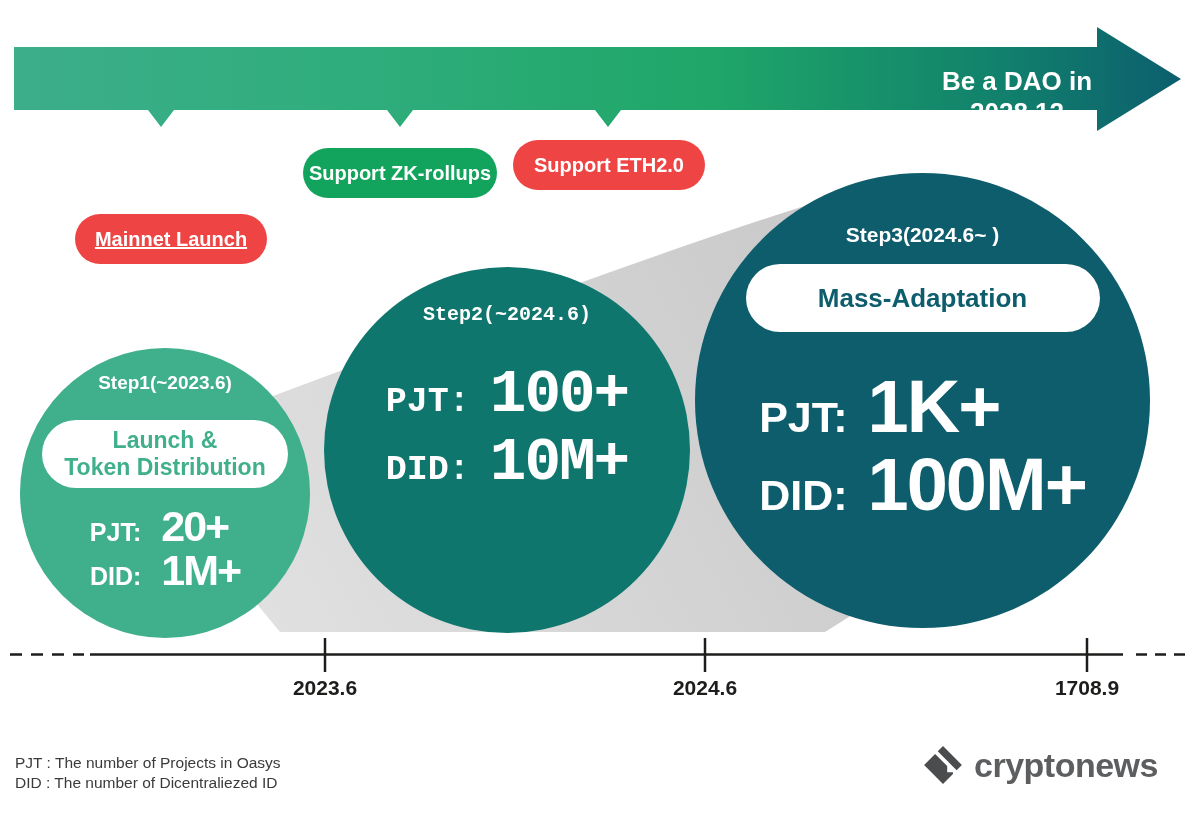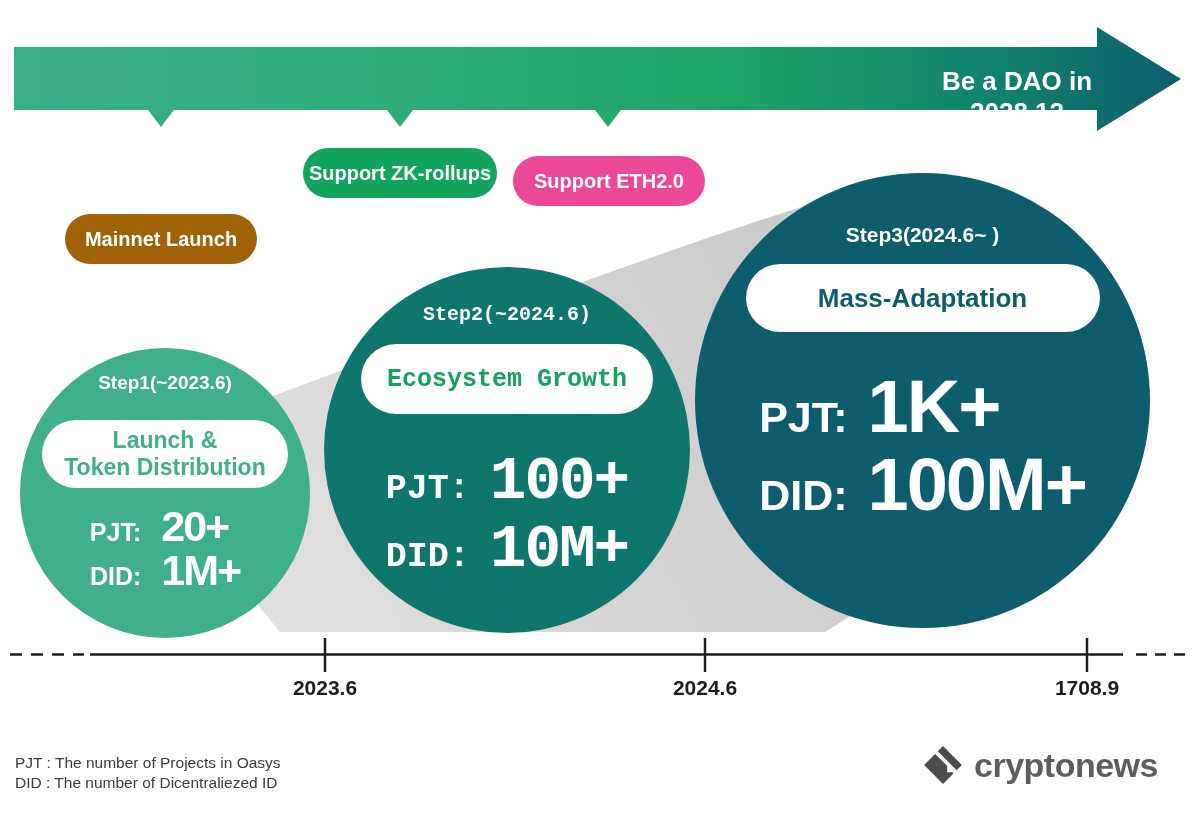--- a/index.html
+++ b/index.html
@@ -4,23 +4,23 @@
 <style>
   html,body{margin:0;padding:0;background:#fff;}
   #stage{position:relative;width:1200px;height:815px;background:#fff;overflow:hidden;
          font-family:"Liberation Sans",sans-serif;}
   #bg-svg{position:absolute;left:0;top:0;z-index:0;}
   .arrow-label{position:absolute;left:892px;top:66px;width:250px;text-align:center;
                color:#ffffff;font-size:26px;font-weight:bold;z-index:2;letter-spacing:0;}
   .pill{position:absolute;height:50px;border-radius:25px;display:flex;align-items:center;
         justify-content:center;color:#fff;font-weight:bold;font-size:20px;z-index:2;}
   #pill-cex{left:65px;top:148px;width:193px;background:#40AF8B;}
-  #pill-mainnet{left:65px;top:214px;width:192px;background:#a16207;}
+  #pill-mainnet{left:75px;top:214px;width:192px;background:#ef4444;text-decoration:underline;}
   #pill-zk{left:303px;top:148px;width:194px;background:#12A45C;}
-  #pill-eth{left:513px;top:156px;width:192px;background:#ec4899;}
+  #pill-eth{left:513px;top:140px;width:192px;background:#ef4444;}
   .circle{position:absolute;border-radius:50%;z-index:1;display:flex;flex-direction:column;
           align-items:center;color:#fff;}
   #circle1{left:20px;top:348px;width:290px;height:290px;background:#40AF8B;}
   #circle2{left:324px;top:267px;width:366px;height:366px;background:#0f766e;font-family:Liberation Mono, monospace;}
   #circle3{left:695px;top:173px;width:455px;height:455px;background:#0E5D6C;}
   .step-label{font-weight:bold;color:#fff;}
   #circle1 .step-label{margin-top:24px;font-size:19px;line-height:22px;}
   #circle2 .step-label{margin-top:36px;font-size:20px;line-height:24px;}
   #circle3 .step-label{margin-top:49px;font-size:21px;line-height:26px;}
   .title-pill{background:#fff;border-radius:36px;display:flex;flex-direction:column;
@@ -102,24 +102,20 @@
     <div class="stats">
       <span class="stat-label">PJT:</span>
       <span class="stat-value">20+</span>
       <span class="stat-label">DID:</span>
       <span class="stat-value">1M+</span>
     </div>
   </div>
 
   <div class="circle" id="circle2">
     <div class="step-label">Step2(~2024.6)</div>
-    <div class="title-pill">
-      <span class="title-line">Ecosystem Growth</span>
-      <span class="title-line"></span>
-    </div>
     <div class="stats">
       <span class="stat-label">PJT:</span>
       <span class="stat-value">100+</span>
       <span class="stat-label">DID:</span>
       <span class="stat-value">10M+</span>
     </div>
   </div>
 
   <div class="circle" id="circle3">
     <div class="step-label">Step3(2024.6~ )</div>

